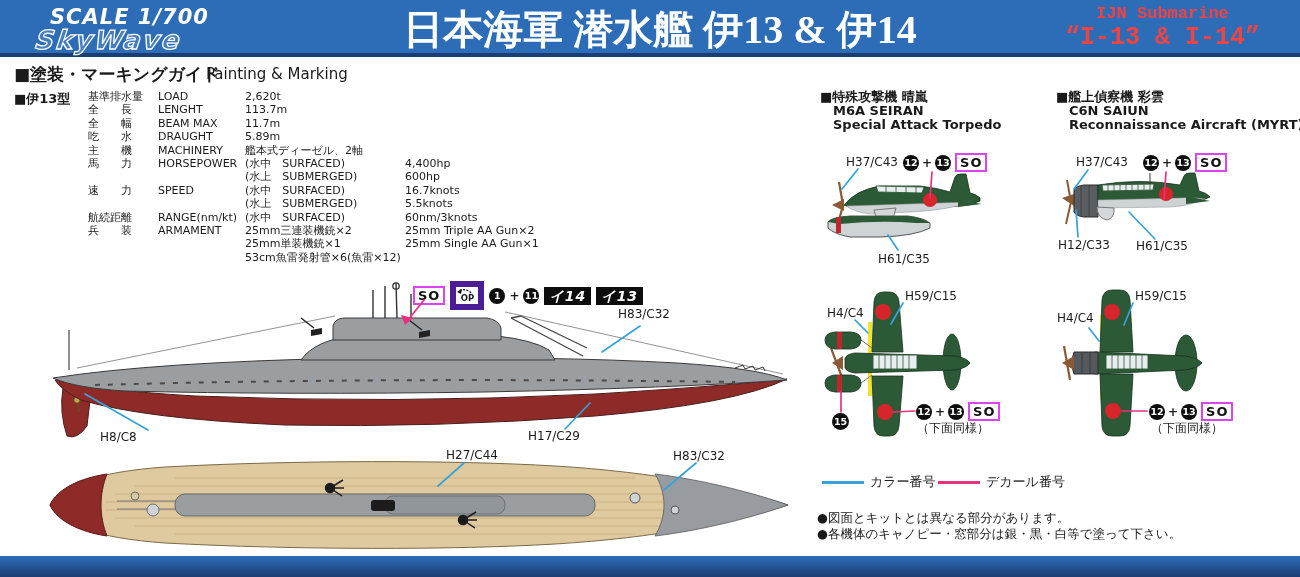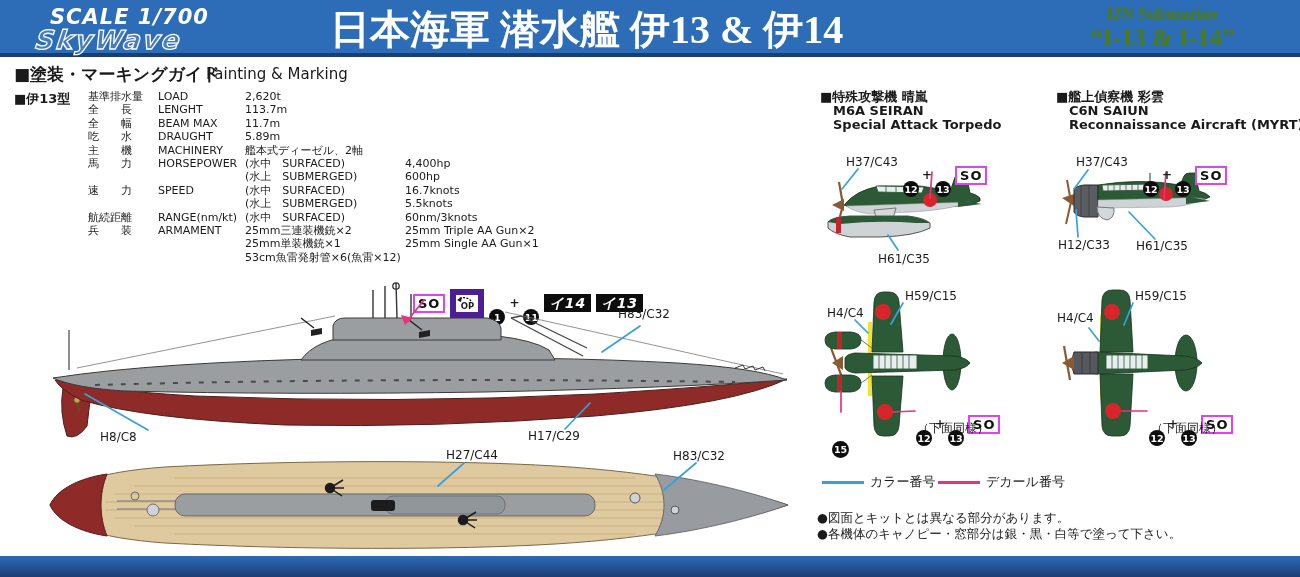--- a/index.html
+++ b/index.html
@@ -10,40 +10,40 @@
   html,body{margin:0;padding:0;background:#777;}
   #page{position:relative;width:1300px;height:577px;background:#fff;overflow:hidden;
         font-family:"DejaVu Sans","Liberation Sans",sans-serif;color:#1a1a1a;}
   .abs{position:absolute;}
   
   .topbar{left:0;top:0;width:1300px;height:57px;background:var(--blue,#2d6cb7);border-bottom:4px solid var(--navy,#1c3d74);box-sizing:border-box;}
   .botbar{left:0;top:556px;width:1300px;height:21px;background:linear-gradient(var(--blue,#2d6cb7),var(--navy,#1c3d74));}
   .scale-txt{left:50px;top:5px;color:#fff;font-weight:bold;font-style:italic;font-size:21px;letter-spacing:1px;}
   .brand-txt{left:36px;top:25px;font-weight:bold;font-style:italic;font-size:26px;letter-spacing:2px;
              color:rgba(255,255,255,0.12);-webkit-text-stroke:1.3px #fff;transform:skewX(-8deg);}
-  .title-jp{left:330px;top:2px;width:660px;text-align:left;color:#fff;font-weight:bold;font-size:40px;
+  .title-jp{left:330px;top:2px;width:660px;text-align:center;color:#fff;font-weight:bold;font-size:40px;
             font-family:"Liberation Serif","DejaVu Serif",serif;white-space:nowrap;}
-  .hdr-right{left:1035px;top:4px;width:255px;text-align:center;color:#4d7c0f;font-family:Liberation Serif, serif;font-weight:bold;}
+  .hdr-right{left:1035px;top:4px;width:255px;text-align:center;color:#ef4444;font-family:Liberation Mono, monospace;font-weight:bold;}
   .hdr-right .l1{font-size:17px;line-height:20px;}
   .hdr-right .l2{font-size:25px;line-height:27px;}
   
   .sec-jp{left:14px;top:63px;font-size:17px;font-weight:bold;}
   .sec-en{left:206px;top:65px;font-size:15px;}
   
   .class-label{left:14px;top:90px;font-size:13px;font-weight:bold;}
   .specs{left:88px;top:90px;width:600px;font-size:11px;line-height:13.4px;}
   .srow{display:grid;grid-template-columns:70px 87px 160px auto;}
   
   .mark-row{left:413px;top:281px;display:flex;align-items:center;gap:5px;}
   .sobox{border:2px solid #d946ef;background:#fff;color:#111;font-weight:800;font-size:13px;
          padding:0 3px;line-height:15px;letter-spacing:1px;}
   .opbox{border:6px solid #4c1d95;width:22px;height:17px;text-align:center;line-height:8px;}
   .opbox .op{font-size:8.5px;font-weight:800;}
   .cnum{display:inline-flex;width:16px;height:16px;border-radius:50%;background:#0d0d0d;color:#fff;
-        font-size:9.5px;font-weight:bold;align-items:center;justify-content:center;flex:none;margin-top:28px;}
+        font-size:9.5px;font-weight:bold;align-items:center;justify-content:center;flex:none;}
   .plus{font-weight:bold;font-size:12px;margin:0 -1px;}
   .plate{background:#0d0d0d;color:#fff;font-weight:800;font-style:italic;font-size:14px;
          padding:0 5px;line-height:18px;letter-spacing:1px;}
   .sail-plate{left:389px;top:320px;width:24px;height:12px;background:#0d0d0d;color:#fff;
               font-size:8px;font-weight:bold;font-style:italic;text-align:center;line-height:12px;}
   
   .co{font-size:12px;white-space:nowrap;}
   .air-hd{font-size:13px;font-weight:bold;line-height:14px;white-space:nowrap;}
   .air-hd .ind{margin-left:13px;}
   .dgroup{display:flex;align-items:center;gap:4px;}

